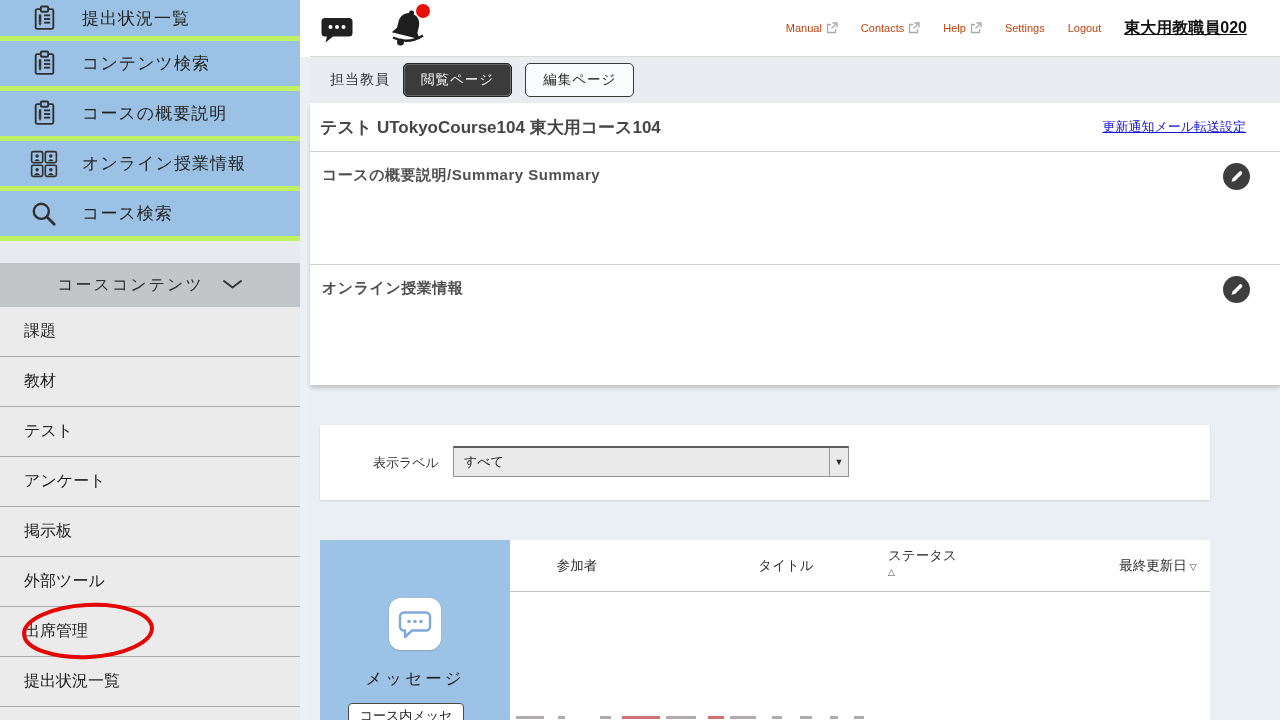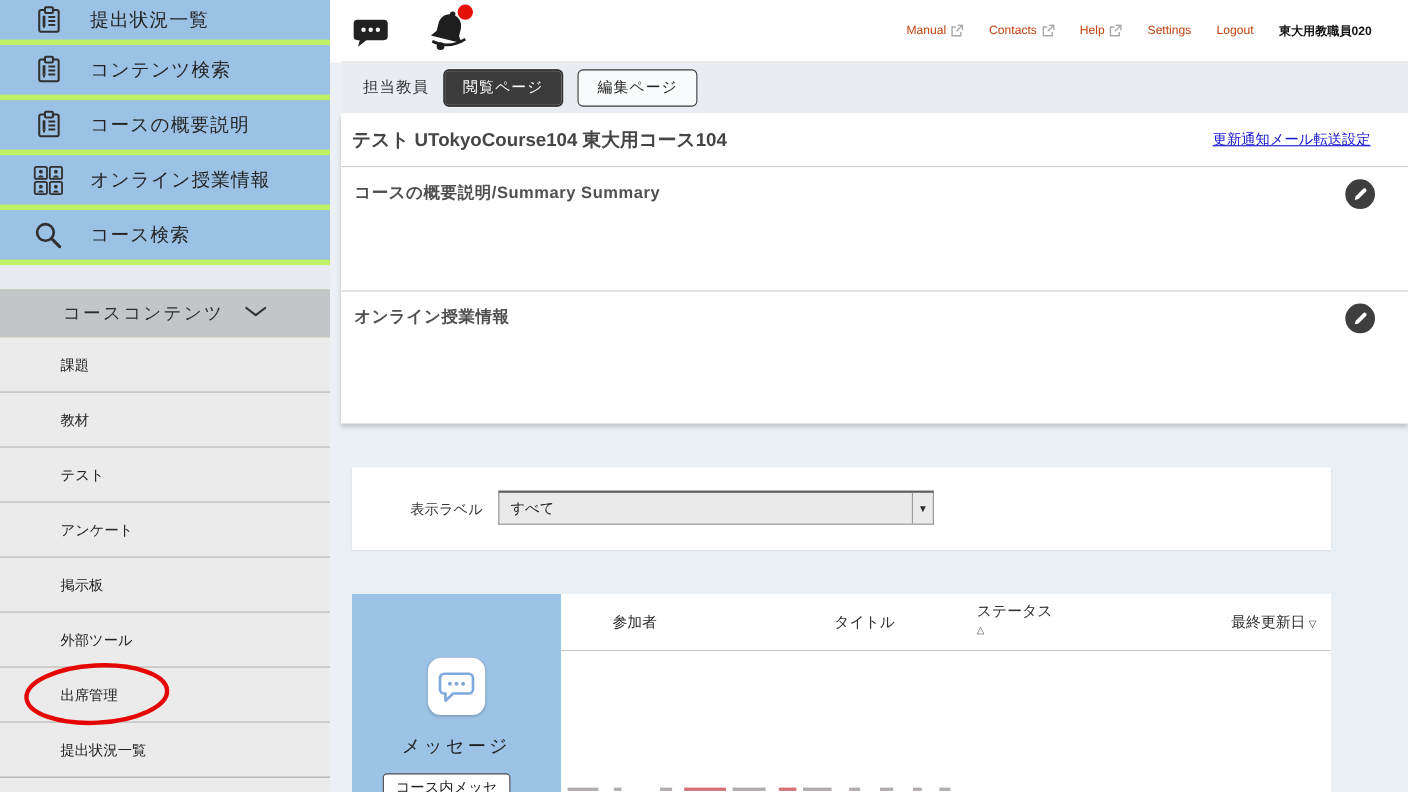--- a/index.html
+++ b/index.html
@@ -15,40 +15,40 @@
   .bmenu-item.first { height:36px; }
   .bmenu-item:not(.first) { height:45px; }
   .bicon { width:28px; height:28px; margin-left:30px; display:flex; align-items:center; justify-content:center; }
   .bmenu-label { margin-left:24px; font-size:17px; color:#242424; letter-spacing:1px; }
   .side-gap { height:22px; background:#E7EBF0; }
   .cc-header { height:44px; background:#C3C6C8; display:flex; align-items:center; justify-content:center;
     gap:18px; cursor:pointer; }
   .cc-header-label { font-size:16px; color:#2D2D2D; letter-spacing:2px; }
   .gmenu { flex:1; background:#EBEBEB; display:flex; flex-direction:column; }
   .gmenu-item { height:50px; border-bottom:1px solid #A9A9A9; display:flex; align-items:center;
-    padding-left:55px; font-size:13px; color:#222; background:#EBEBEB; cursor:pointer; }
+    padding-left:24px; font-size:16px; color:#222; background:#EBEBEB; cursor:pointer; }
   #highlight-ellipse { position:absolute; left:18px; top:600px; pointer-events:none; }
 
   
   #gapstrip { position:absolute; left:300px; top:57px; width:10px; height:663px; background:#ECEFF3; }
 
   
   #main { position:absolute; left:310px; top:0; width:970px; height:720px; background:#EAEFF3; }
 
   
   #topbar { position:absolute; left:0; top:0; width:970px; height:57px; background:#fff;
     border-bottom:1px solid #D9D9D9; display:flex; align-items:center; }
   .tb-icon { cursor:pointer; display:inline-flex; position:relative; }
   #msg-icon { margin-left:10px; margin-top:4px; }
   #bell-wrap { margin-left:34px; }
   #bell-dot { position:absolute; right:-2px; top:-3px; width:14px; height:14px; border-radius:50%;
     background:#E81109; }
   #topnav { margin-left:auto; display:flex; align-items:center; gap:23px; padding-right:33px; }
   .nav-link { font-size:11px; color:#c2410c; cursor:pointer; display:inline-flex; align-items:center; gap:4px; }
-  #username { font-size:11px; font-weight:bold; color:#111; }
+  #username { font-size:16px; font-weight:bold; color:#111;text-decoration:underline; }
 
   
   #tabbar { position:absolute; left:0; top:57px; width:970px; height:46px; background:#E9EDF2;
     display:flex; align-items:center; padding-left:20px; gap:13px; }
   #role-label { font-size:14px; color:#333; letter-spacing:1px; }
   .tabbtn { font-size:13.5px; padding:7px 17px; border-radius:5px; letter-spacing:1px; cursor:pointer; }
   .tabbtn.active { background:#3B3B3B; color:#fff; border:1px solid #242424; box-shadow:0 0 0 1px #6b6b6b inset; }
   .tabbtn.inactive { background:#FAFBFC; color:#222; border:1.5px solid #3A3A3A; }
 
   

